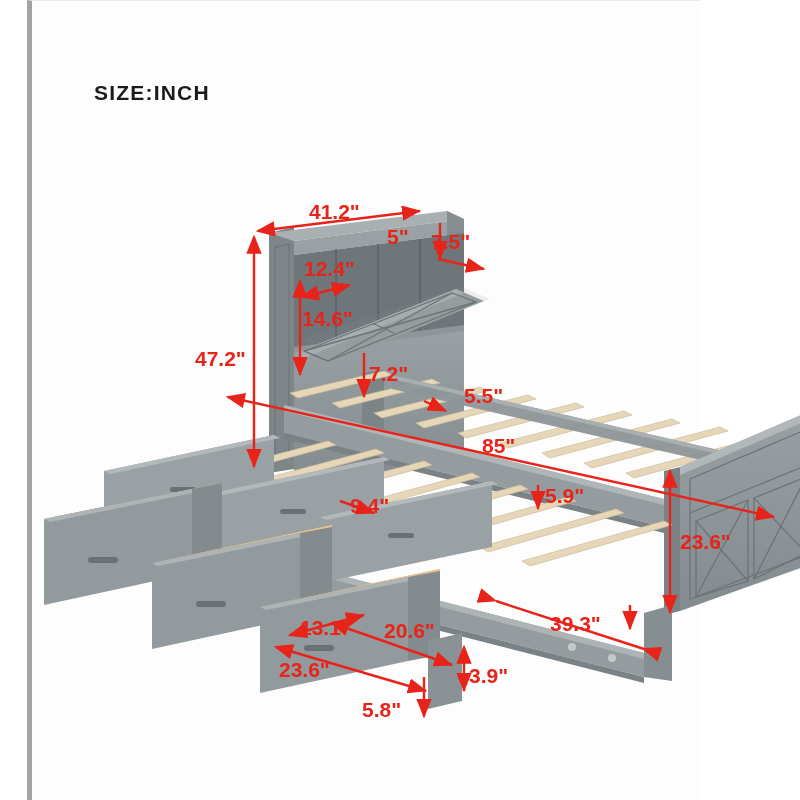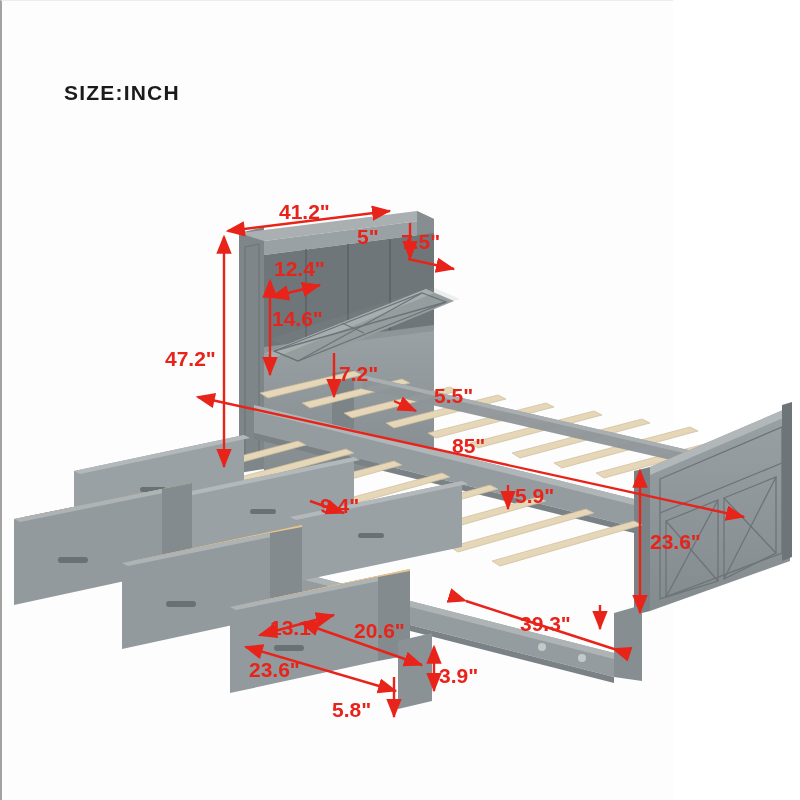--- a/index.html
+++ b/index.html
@@ -3,22 +3,22 @@
 <meta charset="utf-8">
 <style>
   html,body{margin:0;padding:0;}
   body{
     width:800px;height:800px;
     background:#ffffff;
     font-family:"Liberation Sans", sans-serif;
     overflow:hidden;
   }
   #stage{position:relative;width:673px;height:800px;background:#fdfdfd;
-         border-top:1px solid #ececec;border-left:2px solid #a3a3a3;
-         box-sizing:border-box;}
+         border-top:1px solid #ececec;border-left:5px solid #a3a3a3;
+         box-sizing:border-box;margin-left:27px;}
   #title{position:absolute;left:62px;top:80px;font-size:21px;font-weight:bold;
          letter-spacing:1.2px;color:#1b1b1b;}
   svg{position:absolute;left:0;top:0;width:800px;height:800px;}
   .dim{fill:#e8231a;font-weight:bold;font-family:"Liberation Sans",sans-serif;
        font-size:21px;paint-order:stroke;}
 </style>
 </head>
 <body>
 
 <div id="stage">

